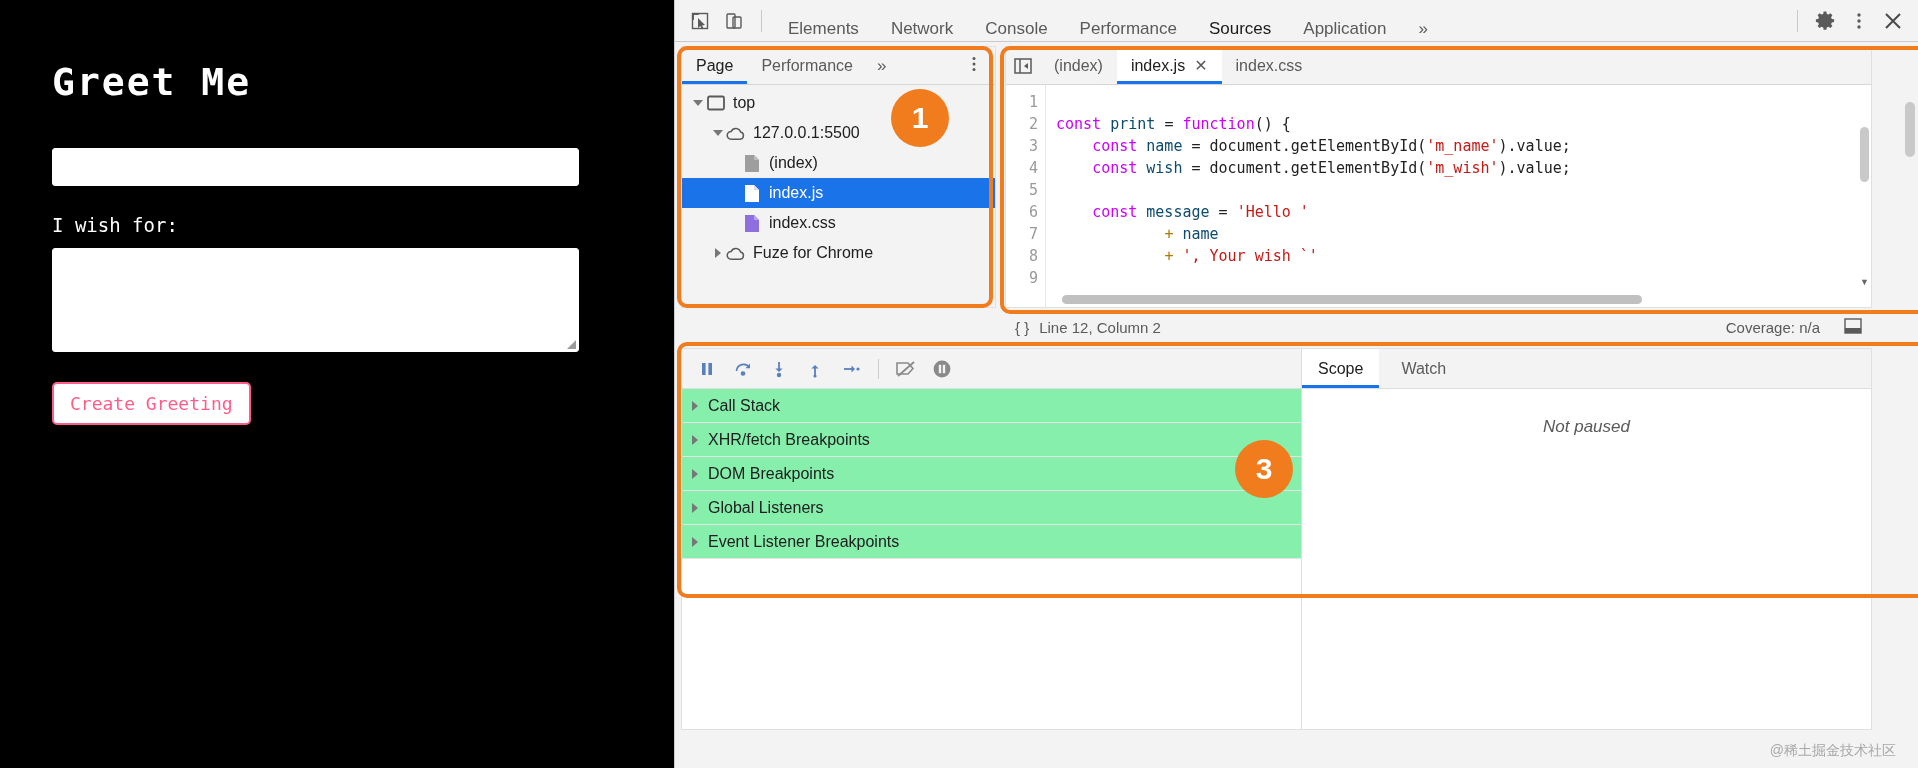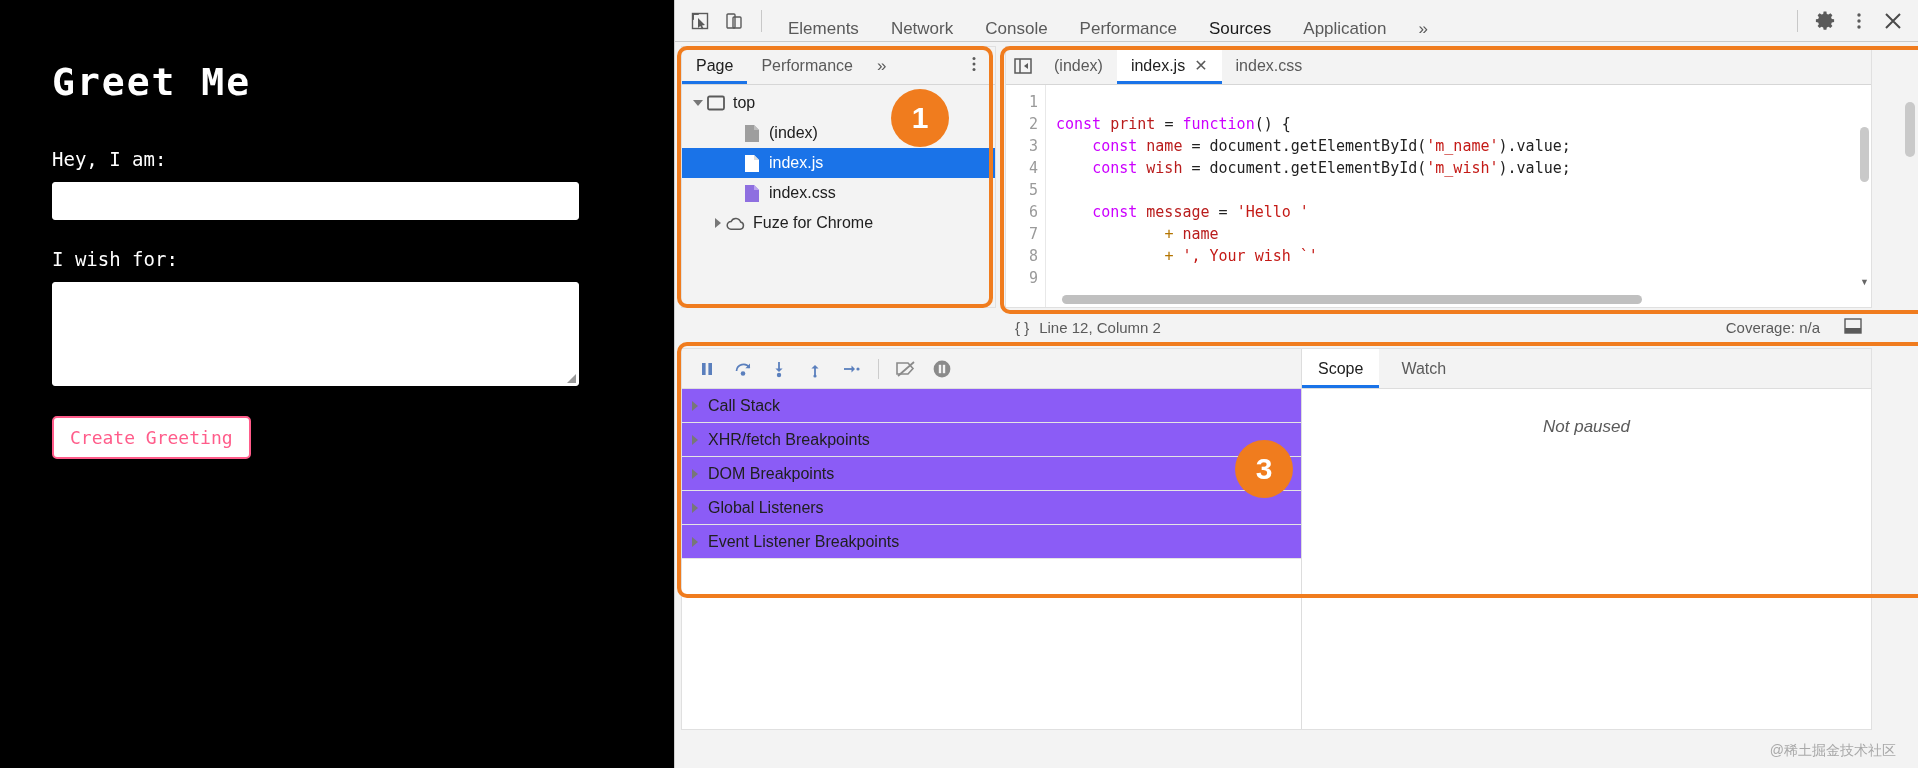--- a/index.html
+++ b/index.html
@@ -122,21 +122,21 @@
   .ed-x { font-size:16px; color:#5a5a5a; }
   #code { flex:1 1 auto; display:flex; background:#fff; overflow:hidden; position:relative;}
   #gutter { flex:0 0 40px; background:#fff; border-right:1px solid #e8e8e8;
             font-family:"DejaVu Sans Mono", monospace; font-size:15px; color:#9a9a9a;
             text-align:right; padding:6px 7px 0 0; }
   #gutter div { height:22px; line-height:22px; }
   #codetext { flex:1 1 auto; font-family:"DejaVu Sans Mono", monospace; font-size:15px;
               padding:6px 0 0 10px; white-space:pre; overflow:hidden;}
   #codetext div { height:22px; line-height:22px; }
   .k-kw   { color:#c0f;   }
-  .k-var  { color:#b91c1c;}
+  .k-var  { color:#0c4a6e;}
   .k-str  { color:#c41a16;}
   .k-op   { color:#b37400;}
   .k-pl   { color:#222;   }
   #ed-scroll-v { position:absolute; right:0; top:38px; bottom:18px; width:13px; background:#fff;}
   #ed-scroll-v .thumb{ position:absolute; left:2px; right:2px; top:4px; height:55px; background:#c9c9c9; border-radius:6px;}
   .arrow-btn{position:absolute;right:0;width:13px;height:14px;display:flex;align-items:center;justify-content:center;font-size:9px;color:#666;}
   #ed-hscroll { position:absolute; left:40px; right:13px; bottom:0; height:15px; background:#fff; }
   #ed-hscroll .hthumb{ position:absolute; left:16px; width:580px; top:3px; height:9px; background:#c0c0c0; border-radius:5px;}
 
   
@@ -152,21 +152,21 @@
     position:absolute; left:6px; top:306px; right:46px; bottom:38px;
     display:flex; background:#fff; border:1px solid #e0e0e0;
   }
   #dbg-left { flex:0 0 620px; display:flex; flex-direction:column; border-right:1px solid #ddd;}
   #dbg-toolbar { height:40px; flex:0 0 40px; display:flex; align-items:center; gap:6px;
                  background:#f3f3f3; border-bottom:1px solid #ddd; padding:0 10px;}
   .dbg-btn { width:30px;height:30px;display:flex;align-items:center;justify-content:center;color:#5a7fbd;cursor:pointer;}
   .dbg-btn.gray{color:#8a8a8a;}
   .dbg-sep{width:1px;height:20px;background:#ccc;margin:0 6px;}
   .dbg-sec { height:34px; display:flex; align-items:center; border-bottom:1px solid #e4e4e4;
-             font-size:16px; color:#202020; padding-left:10px; cursor:pointer; background:#8b5cf6;}
+             font-size:16px; color:#202020; padding-left:10px; cursor:pointer; background:#86efac;}
   .dbg-sec .caret { margin-right:10px; }
   #dbg-right { flex:1 1 auto; display:flex; flex-direction:column; background:#fff;}
   #sw-tabs { height:40px; flex:0 0 40px; display:flex; align-items:center; background:#f3f3f3; border-bottom:1px solid #ddd;gap:6px;}
   .sw-tab { font-size:16px; color:#5a5a5a; padding:0 16px; height:39px; line-height:39px; cursor:pointer;}
   .sw-tab.active{ color:#202020; box-shadow: inset 0 -3px 0 #1a73e8; background:#fff;}
   #not-paused { flex:1 1 auto; display:flex; justify-content:center; padding-top:28px;
                 font-size:17px; font-style:italic; color:#5a5a5a;}
 
   
   #right-rail { position:absolute; right:0; top:0; bottom:0; width:16px; background:#f3f3f3;}
@@ -183,21 +183,20 @@
     font-size:30px; font-weight:bold;
   }
 </style>
 </head>
 <body>
 
 <div id="root">
 
   <div id="page">
     <h1>Greet Me</h1>
-    <div class="lbl">Hey, I am:</div>
     <input class="txt-input" value="" style="">
     <div class="lbl">I wish for:</div>
     <div class="txt-area"></div>
     <div class="btn">Create Greeting</div>
   </div>
 
   <div id="devtools">
 
     <div id="dt-toolbar">
       <div class="tb-icon">
@@ -267,20 +266,31 @@
                 <i class="caret down"></i>
               </span>
             <span class="ic">
               <svg width="18" height="16" viewBox="0 0 18 16">
                   <rect x="1" y="1.5" width="16" height="13" rx="1.5" fill="none" stroke="#5a5a5a" stroke-width="1.8"></rect>
                 </svg>
             </span>
             <span>top</span>
           </div>
 
+          <div class="tree-row" style="padding-left:28px">
+            <span class="tw">
+                <i class="caret down"></i>
+              </span>
+            <span class="ic">
+              <svg width="20" height="15" viewBox="0 0 20 15">
+                  <path d="M5 13.2h9.2a3.6 3.6 0 0 0 .4-7.1A5 5 0 0 0 5.2 5.4 3.9 3.9 0 0 0 5 13.2z" fill="none" stroke="#5a5a5a" stroke-width="1.5"></path>
+                </svg>
+            </span>
+            <span>127.0.0.1:5500</span>
+          </div>
 
           <div class="tree-row" style="padding-left:60px">
             <span class="ic">
               <svg width="16" height="19" viewBox="0 0 16 19">
                   <path d="M1 1h9l5 5v12H1z" fill="#9e9e9e"></path>
                   <path d="M10 1v5h5" fill="#bdbdbd"></path>
                 </svg>
             </span>
             <span>(index)</span>
           </div>

